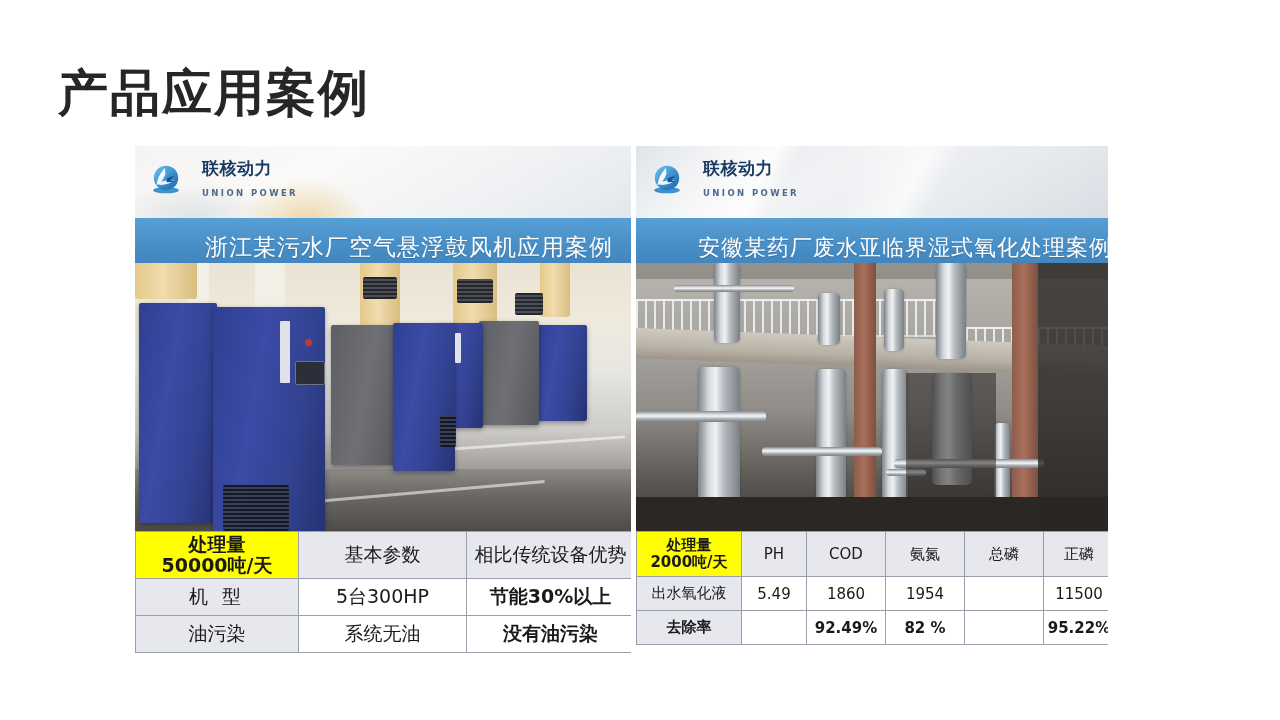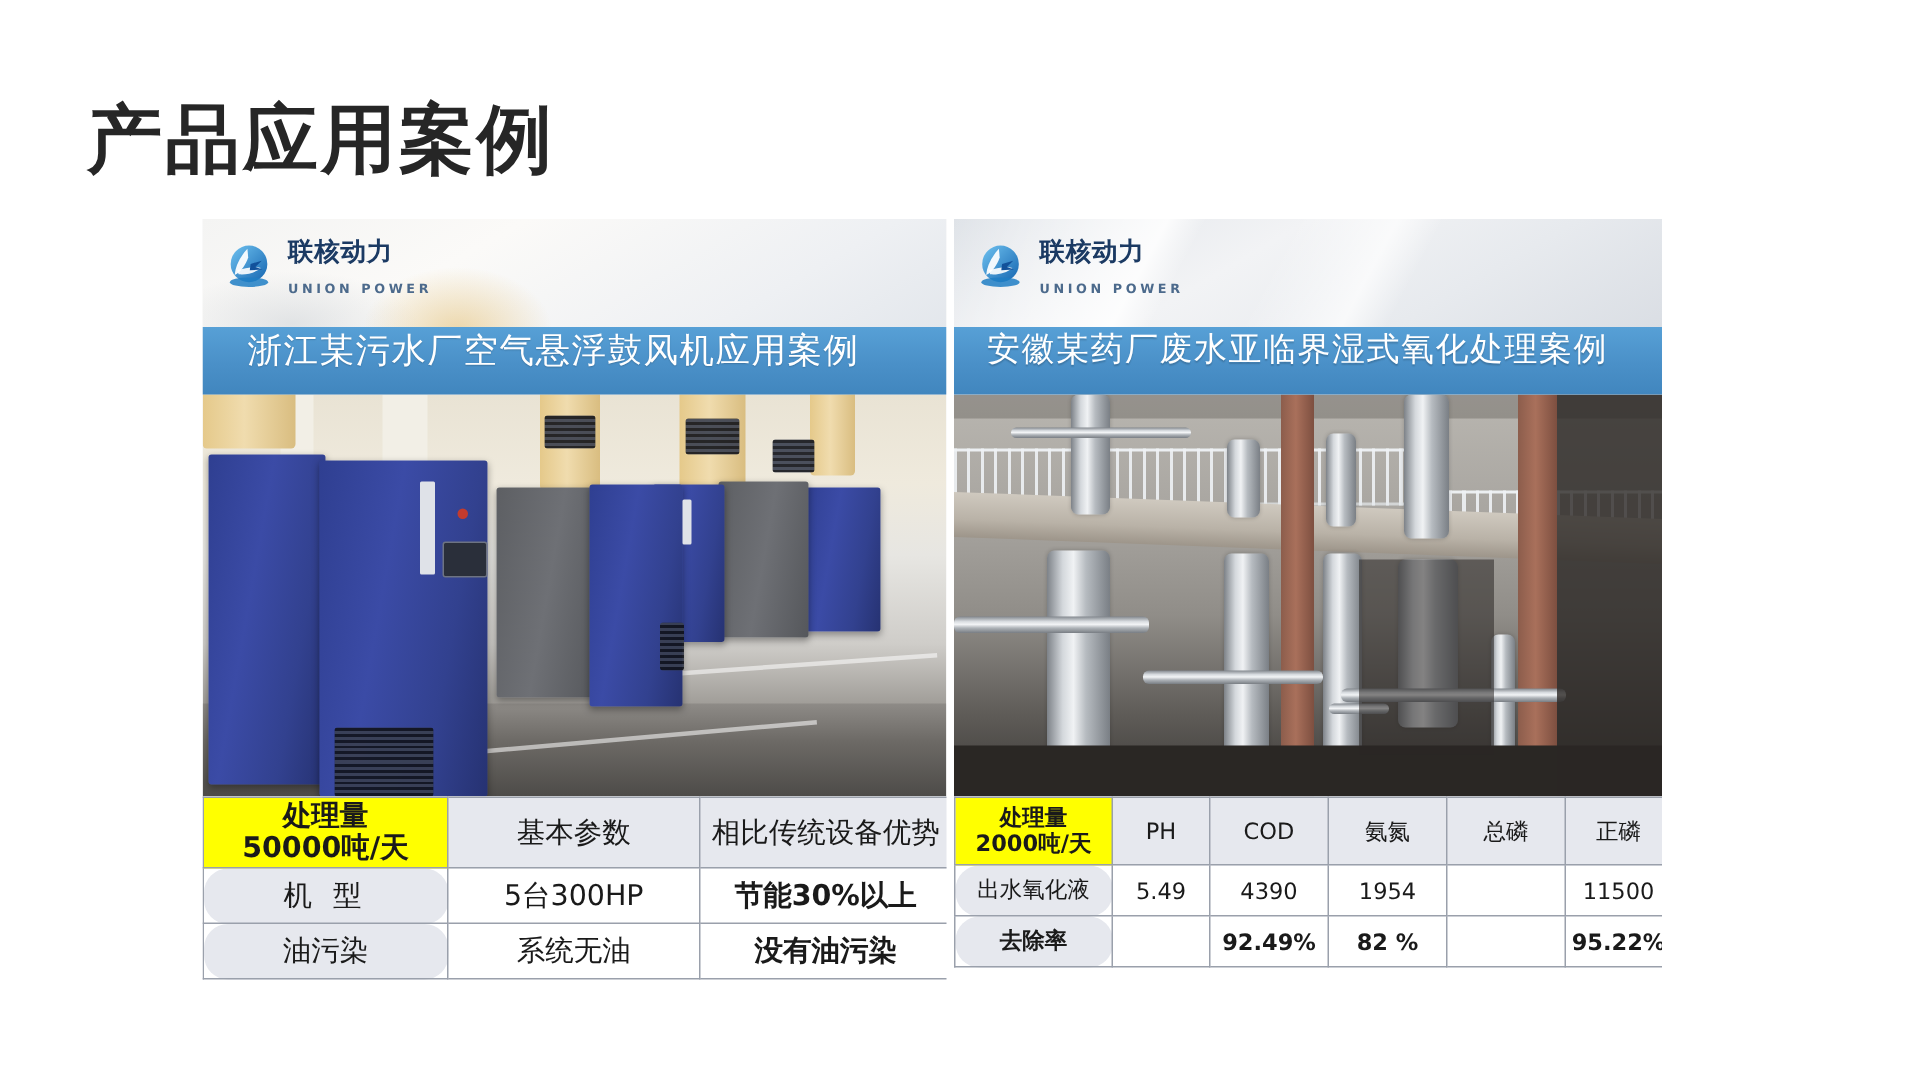--- a/index.html
+++ b/index.html
@@ -43,37 +43,38 @@
       linear-gradient(150deg,#f4f4f3 0%,#fbfaf8 35%,#eef0f3 75%,#e3e7ec 100%);
   }
   #panel-right .photo-top{
     background:
       linear-gradient(118deg,rgba(255,255,255,.0) 0%,rgba(255,255,255,.85) 28%,rgba(255,255,255,0) 33%),
       linear-gradient(118deg,rgba(255,255,255,.0) 45%,rgba(255,255,255,.7) 58%,rgba(255,255,255,0) 64%),
       linear-gradient(150deg,#dfe3e8 0%,#f2f3f5 40%,#e7eaee 70%,#dadee4 100%);
   }
 
   
-  .logo{position:absolute;left:14px;top:14px;display:flex;align-items:flex-start;gap:9px;z-index:4;}
+  .logo{position:absolute;left:14px;top:14px;display:flex;align-items:center;gap:19px;z-index:4;}
   .logo-mark{width:34px;height:34px;flex:0 0 auto;}
   .logo-text{display:flex;flex-direction:column;line-height:1;}
   .logo-cn{
     font-size:17px;font-weight:bold;color:#1b3a63;letter-spacing:.5px;
     text-shadow:0 0 1px rgba(255,255,255,.6);
   }
   .logo-en{
     font-size:8.5px;font-weight:bold;color:#4c6a8c;letter-spacing:2.4px;margin-top:12px;
   }
 
   
   .banner{
     position:absolute;left:0;top:72px;width:100%;height:45px;
     background:linear-gradient(180deg,#57a0d6 0%,#4a90c8 55%,#4186be 100%);
-    display:flex;align-items:flex-start;
+    display:flex;align-items:flex-end;
     z-index:3;
+    padding-left:40px;
   }
   .banner-text{
     color:#ffffff;font-size:23px;font-weight:500;letter-spacing:1px;
     padding-left:30px;white-space:nowrap;
     text-shadow:0 1px 1px rgba(0,0,0,.18);
   }
   #panel-right .banner-text{font-size:22px;padding-left:22px;}
 
   
   .photo-body{position:absolute;left:0;top:117px;width:100%;height:268px;overflow:hidden;}
@@ -139,21 +140,21 @@
     color:#1a1a1a;
     padding:0;
   }
   
   #table-left td{height:36px;font-size:19px;}
   #table-left tr:first-child td{height:46px;}
   #table-right td{height:33px;font-size:15px;}
   #table-right tr:first-child td{height:44px;}
 
   .cell-head{background:#e6e8ee !important;font-weight:normal;}
-  .cell-rowhead{background:#e6e8ee !important;border-radius:16px;}
+  .cell-rowhead{background:#e6e8ee !important;}
   .cell-corner{
     background:#ffff00 !important;
     color:#c00000;font-weight:bold;line-height:1.12;
   }
   #table-left .cell-corner{font-size:19px;}
   #table-right .cell-corner{font-size:15px;}
   .cell-red{color:#d00000;font-weight:bold;}
   .cell-bold{font-weight:bold;}
   .spaced{letter-spacing:4px;}
 </style>
@@ -326,21 +327,21 @@
         </td>
         <td class="cell-head" style="width:64px;">PH</td>
         <td class="cell-head" style="width:78px;">COD</td>
         <td class="cell-head" style="width:78px;">氨氮</td>
         <td class="cell-head" style="width:78px;">总磷</td>
         <td class="cell-head" style="width:70px;">正磷</td>
       </tr>
       <tr>
         <td class="cell-rowhead">出水氧化液</td>
         <td>5.49</td>
-        <td>4390</td>
+        <td>1860</td>
         <td>1954</td>
         <td></td>
         <td>11500</td>
       </tr>
       <tr>
         <td class="cell-rowhead cell-bold">去除率</td>
         <td></td>
         <td class="cell-red">92.49%</td>
         <td class="cell-red">82 %</td>
         <td class="cell-red"></td>

